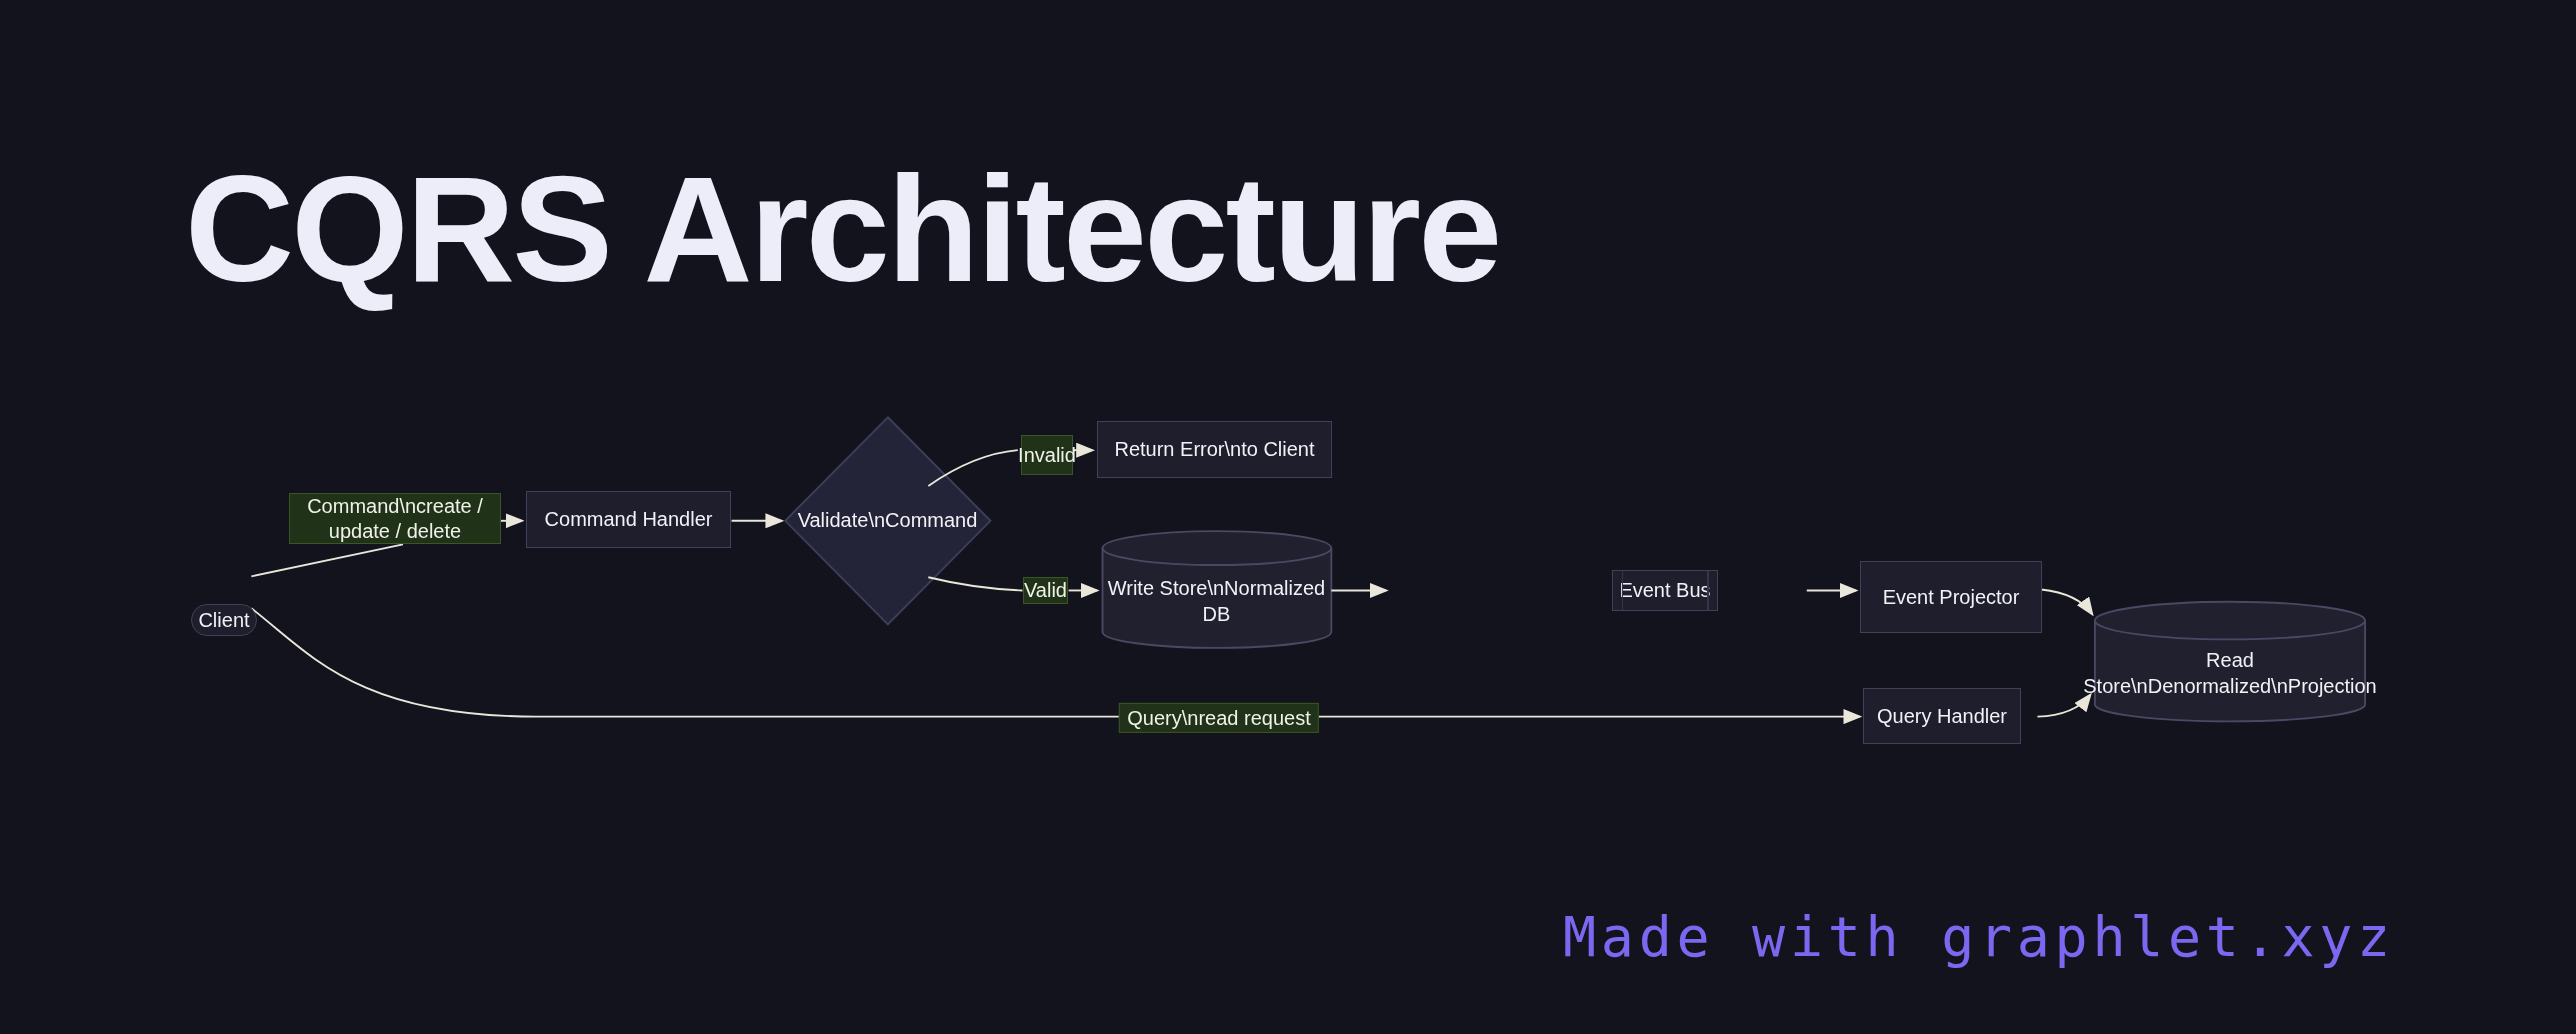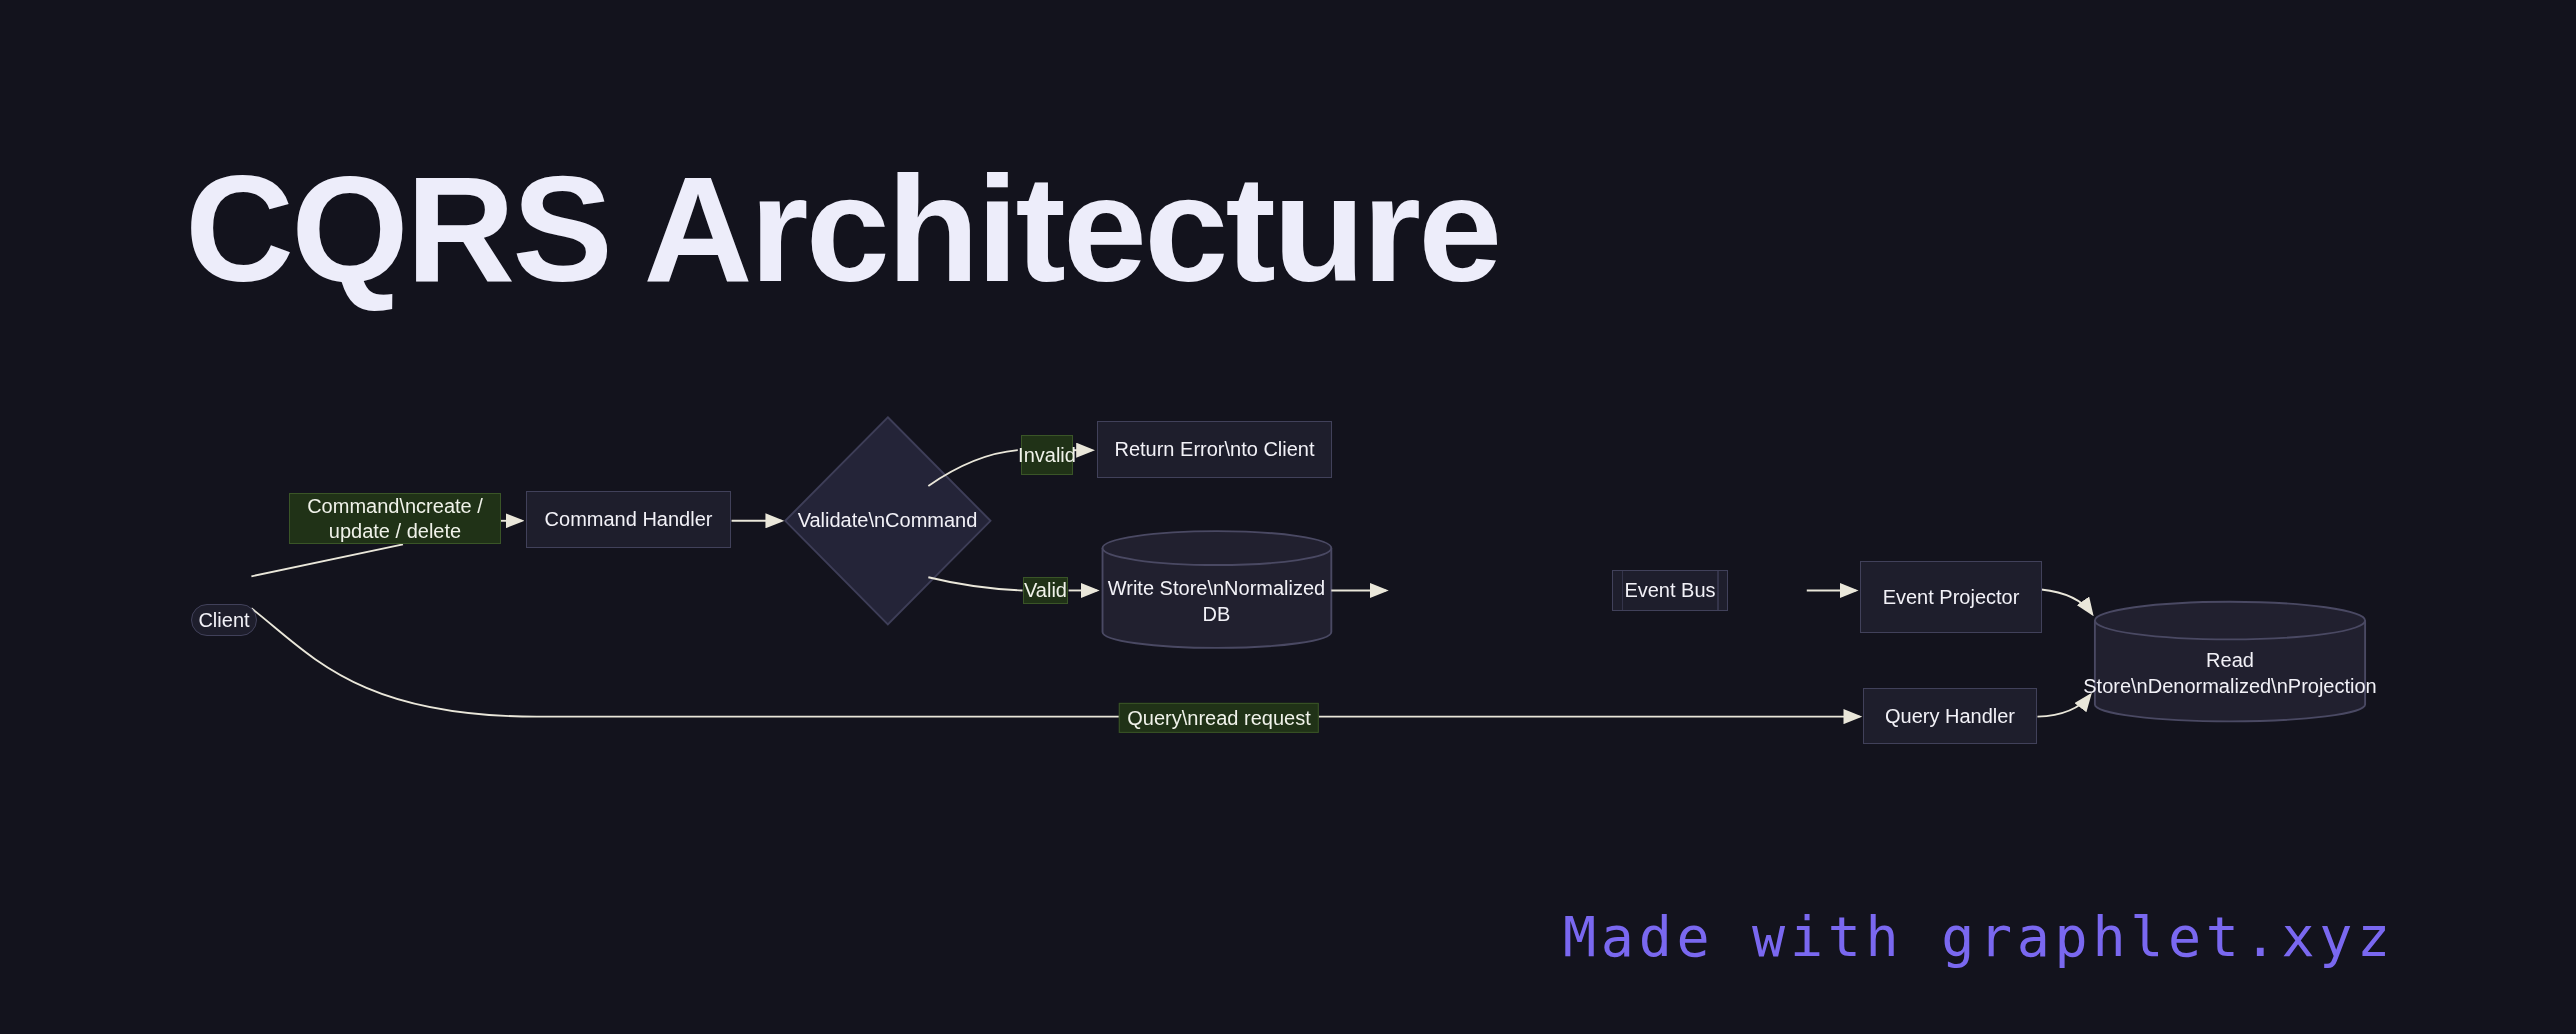--- a/index.html
+++ b/index.html
@@ -98,32 +98,32 @@
   <div class="floating-label" style="left:784px;top:497px;width:207px;height:47px;">Validate\nCommand</div>
 
   <div class="node" style="left:1097px;top:421px;width:235px;height:57px;">
     <span>Return Error\nto Client</span>
   </div>
 
   <div class="floating-label" style="left:1094px;top:572px;width:245px;height:58px;line-height:26px;">Write Store\nNormalized
 DB</div>
 
 
-  <div class="node subroutine" style="left:1612px;top:570px;width:116px;height:41px;">
+  <div class="node subroutine" style="left:1612px;top:570px;width:106px;height:41px;">
     <span>Event Bus</span>
   </div>
 
   <div class="node" style="left:1860px;top:561px;width:182px;height:72px;">
     <span>Event Projector</span>
   </div>
 
   <div class="floating-label" style="left:2065px;top:646px;width:330px;height:53px;line-height:26px;">Read
 Store\nDenormalized\nProjection</div>
 
-  <div class="node" style="left:1863px;top:688px;width:174px;height:56px;text-align:right;">
+  <div class="node" style="left:1863px;top:688px;width:158px;height:56px;text-align:right;">
     <span>Query Handler</span>
   </div>
 
   <div class="green-label" style="left:289px;top:493px;width:212px;height:51px;">Command\ncreate /
 update / delete</div>
 
   <div class="green-label" style="left:1021px;top:435px;width:52px;height:40px;">Invalid</div>
 
   <div class="green-label" style="left:1023px;top:577px;width:45px;height:27px;">Valid</div>
 

